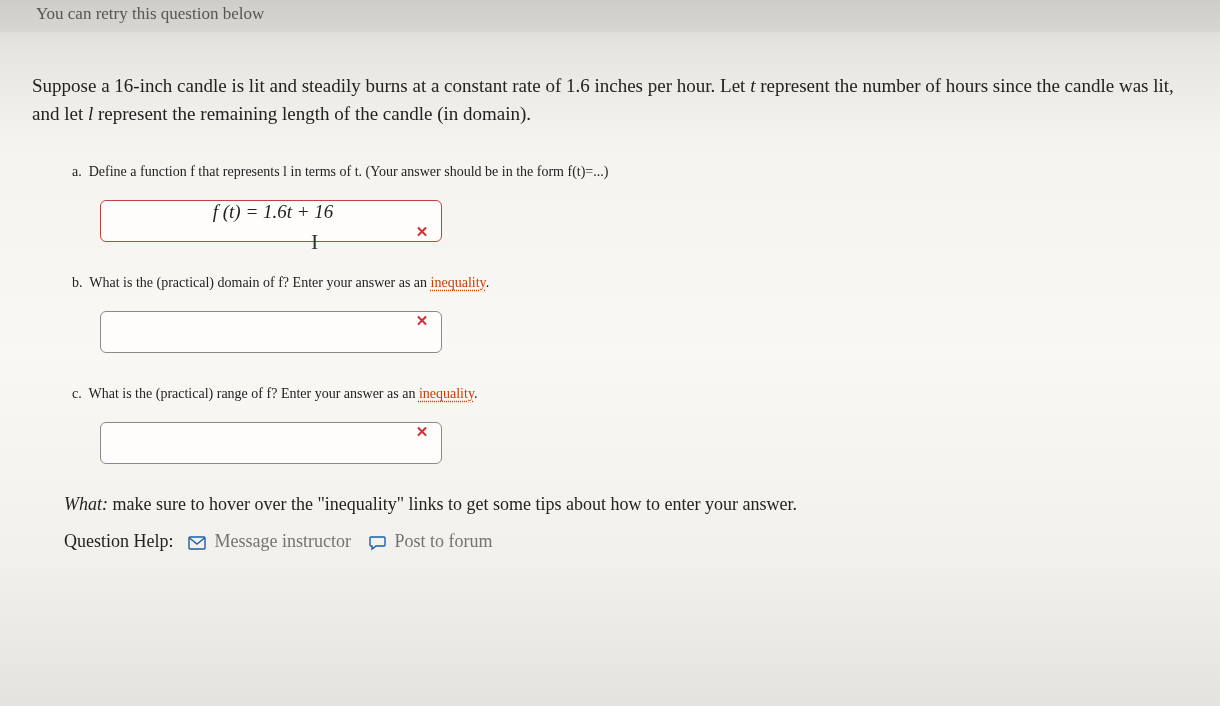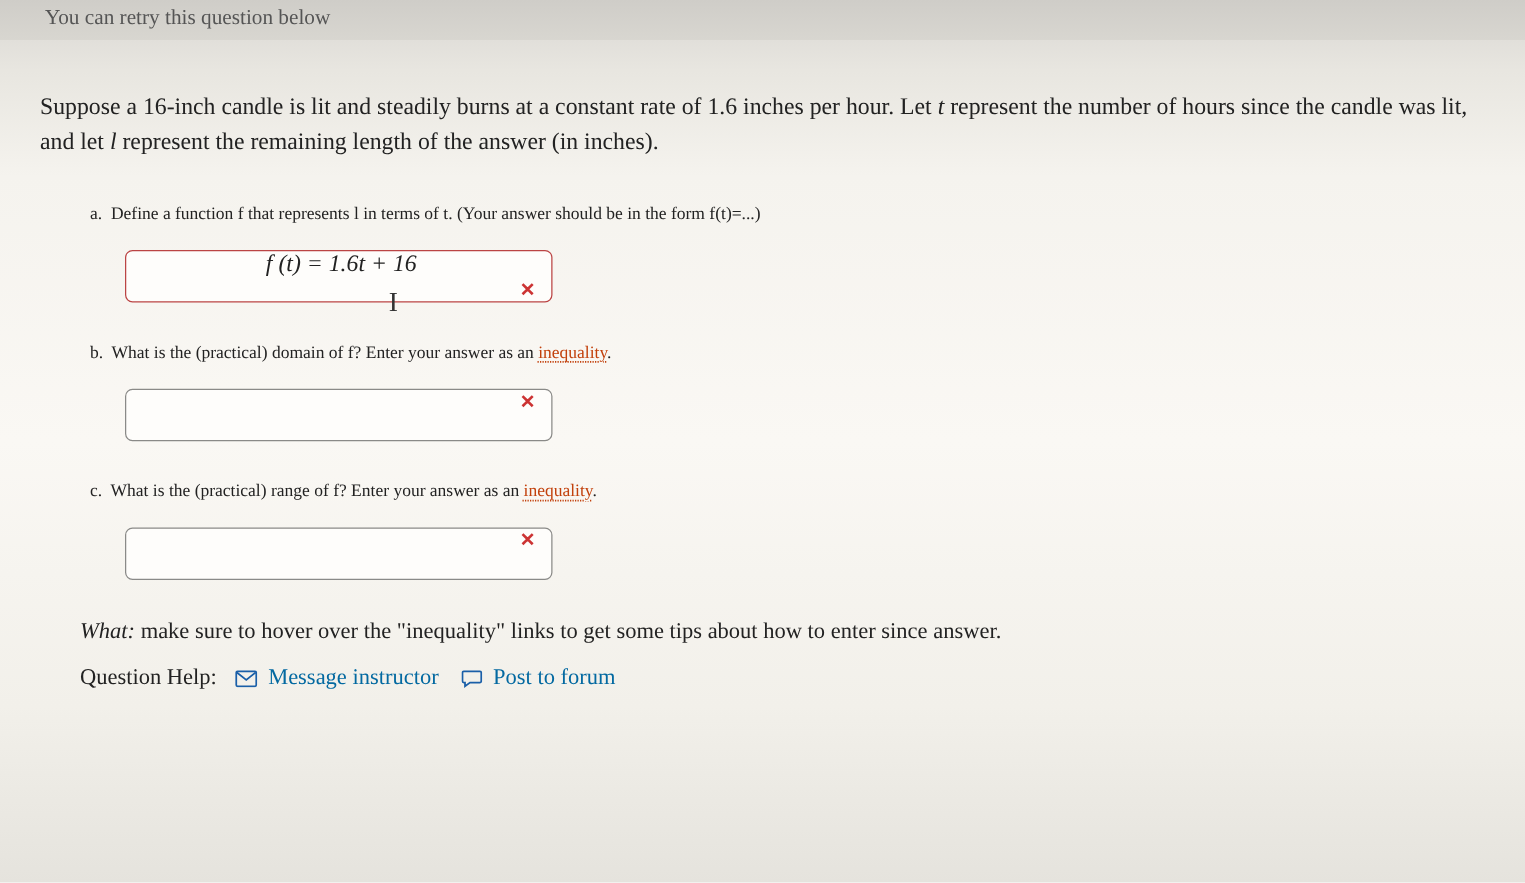--- a/index.html
+++ b/index.html
@@ -85,38 +85,38 @@
     font-size: 18px;
     margin-top: 28px;
     margin-bottom: 16px;
   }
   .hint .hl { font-style: italic; }
   .qhelp {
     padding-left: 32px;
     font-size: 18px;
   }
   .qhelp .label { margin-right: 10px; }
-  .qhelp a { color: #0369a1; text-decoration: none; cursor: pointer; }
+  .qhelp a { color: #737373; text-decoration: none; cursor: pointer; }
   .qhelp .ico {
     display:inline-block; vertical-align:middle;
     margin-right:4px;
   }
   svg { display:block; }
 </style>
 </head>
 <body>
 
 <div class="retry-bar">
   <span>You can retry this question below</span>
 </div>
 
 <div class="content">
 
   <p class="problem-text">
-    <span>Suppose a 16-inch candle is lit and steadily burns at a constant rate of 1.6 inches per hour. Let </span><span class="italic">t</span><span> represent the number of hours since the candle was lit, and let </span><span class="italic">l</span><span> represent the remaining length of the answer (in inches).</span>
+    <span>Suppose a 16-inch candle is lit and steadily burns at a constant rate of 1.6 inches per hour. Let </span><span class="italic">t</span><span> represent the number of hours since the candle was lit, and let </span><span class="italic">l</span><span> represent the remaining length of the candle (in domain).</span>
   </p>
 
   <div class="part">
     <p class="part-prompt">
       <span>a.</span>&nbsp;
       <span>Define a function </span><span class="italic">f</span><span> that represents </span><span class="italic">l</span><span> in terms of </span><span class="italic">t</span><span>. (Your answer should be in the form f(t)=...)</span>
     </p>
     <div class="answer-row">
       <div class="answer-box">
         <span class="expr">f (t) = 1.6t + 16</span>
@@ -146,21 +146,21 @@
     </p>
     <div class="answer-row">
       <div class="answer-box empty">
         <span class="expr"></span>
         <span class="status-icon">✕</span>
       </div>
     </div>
   </div>
 
   <p class="hint">
-    <span class="hl">What:</span><span> make sure to hover over the "inequality" links to get some tips about how to enter since answer.</span>
+    <span class="hl">What:</span><span> make sure to hover over the "inequality" links to get some tips about how to enter your answer.</span>
   </p>
 
   <p class="qhelp">
     <span class="label">Question Help:</span>
     <span class="ico">
       <svg width="18" height="14" viewBox="0 0 18 14">
           <rect x="1" y="1" width="16" height="12" rx="1" fill="none" stroke="#1a5fa8" stroke-width="1.4"></rect>
           <path d="M1.5 2 L9 8 L16.5 2" fill="none" stroke="#1a5fa8" stroke-width="1.4"></path>
         </svg>
     </span>

